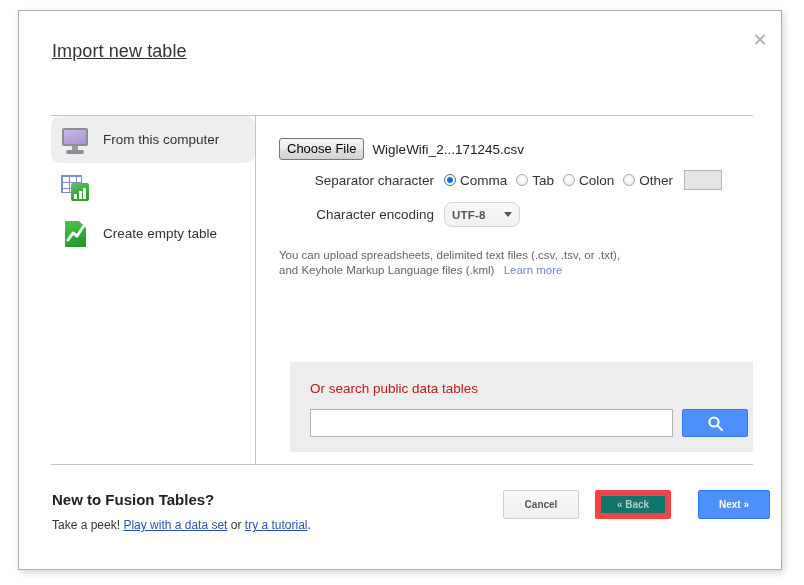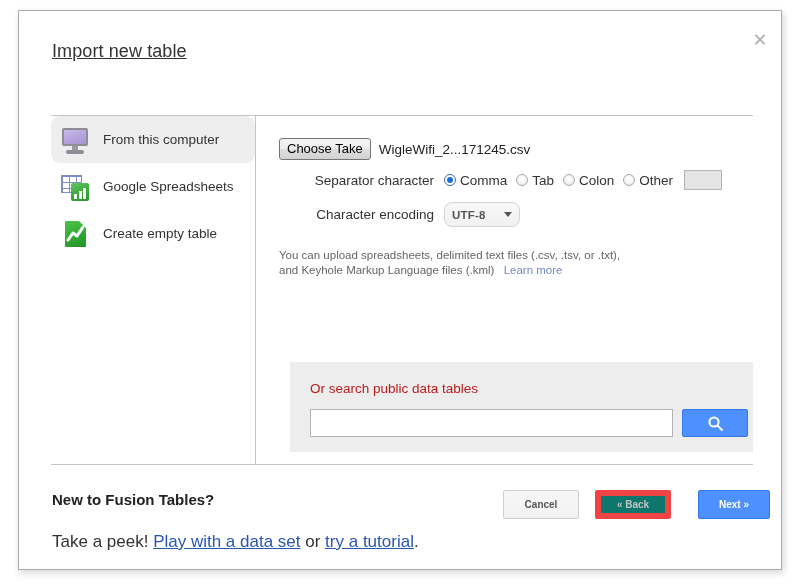--- a/index.html
+++ b/index.html
@@ -346,22 +346,22 @@
     position: absolute;
     left: 33px;
     top: 480px;
     font-size: 15px;
     font-weight: bold;
     color: #222222;
   }
   #footer-sub {
     position: absolute;
     left: 33px;
-    top: 521px;
-    font-size: 17px;
+    top: 507px;
+    font-size: 12px;
     color: #333333;
   }
   #footer-sub a {
     color: #2a55b5;
     text-decoration: underline;
   }
 
   .btn {
     position: absolute;
     height: 29px;
@@ -423,41 +423,40 @@
     </div>
 
     <div class="side-item">
       <span class="side-icon ico-sheet">
         <span class="grid"></span>
           <span class="badge"></span>
         <span class="b1"></span>
           <span class="b2"></span>
           <span class="b3"></span>
       </span>
-      <span class="side-label">Google Spreadsheets</span>
     </div>
 
     <div class="side-item">
       <span class="side-icon ico-doc">
         <span class="page">
             <span class="fold"></span>
           </span>
         <svg width="21" height="26" viewBox="0 0 21 26">
           <polyline points="3,19 8,12 12,15 18,6" fill="none" stroke="#ffffff" stroke-width="3" stroke-linejoin="round" stroke-linecap="round"></polyline>
         </svg>
       </span>
       <span class="side-label">Create empty table</span>
     </div>
 
   </div>
 
   <div id="pane">
 
     <div id="file-row">
-      <span id="choose-file">Choose Take</span>
+      <span id="choose-file">Choose File</span>
       <span id="file-name">WigleWifi_2...171245.csv</span>
     </div>
 
     <div class="form-row" id="sep-row">
       <span class="form-label">Separator character</span>
 
       <span class="radio-opt">
         <span class="radio checked"></span>
         <span class="radio-label">Comma</span>
       </span>

